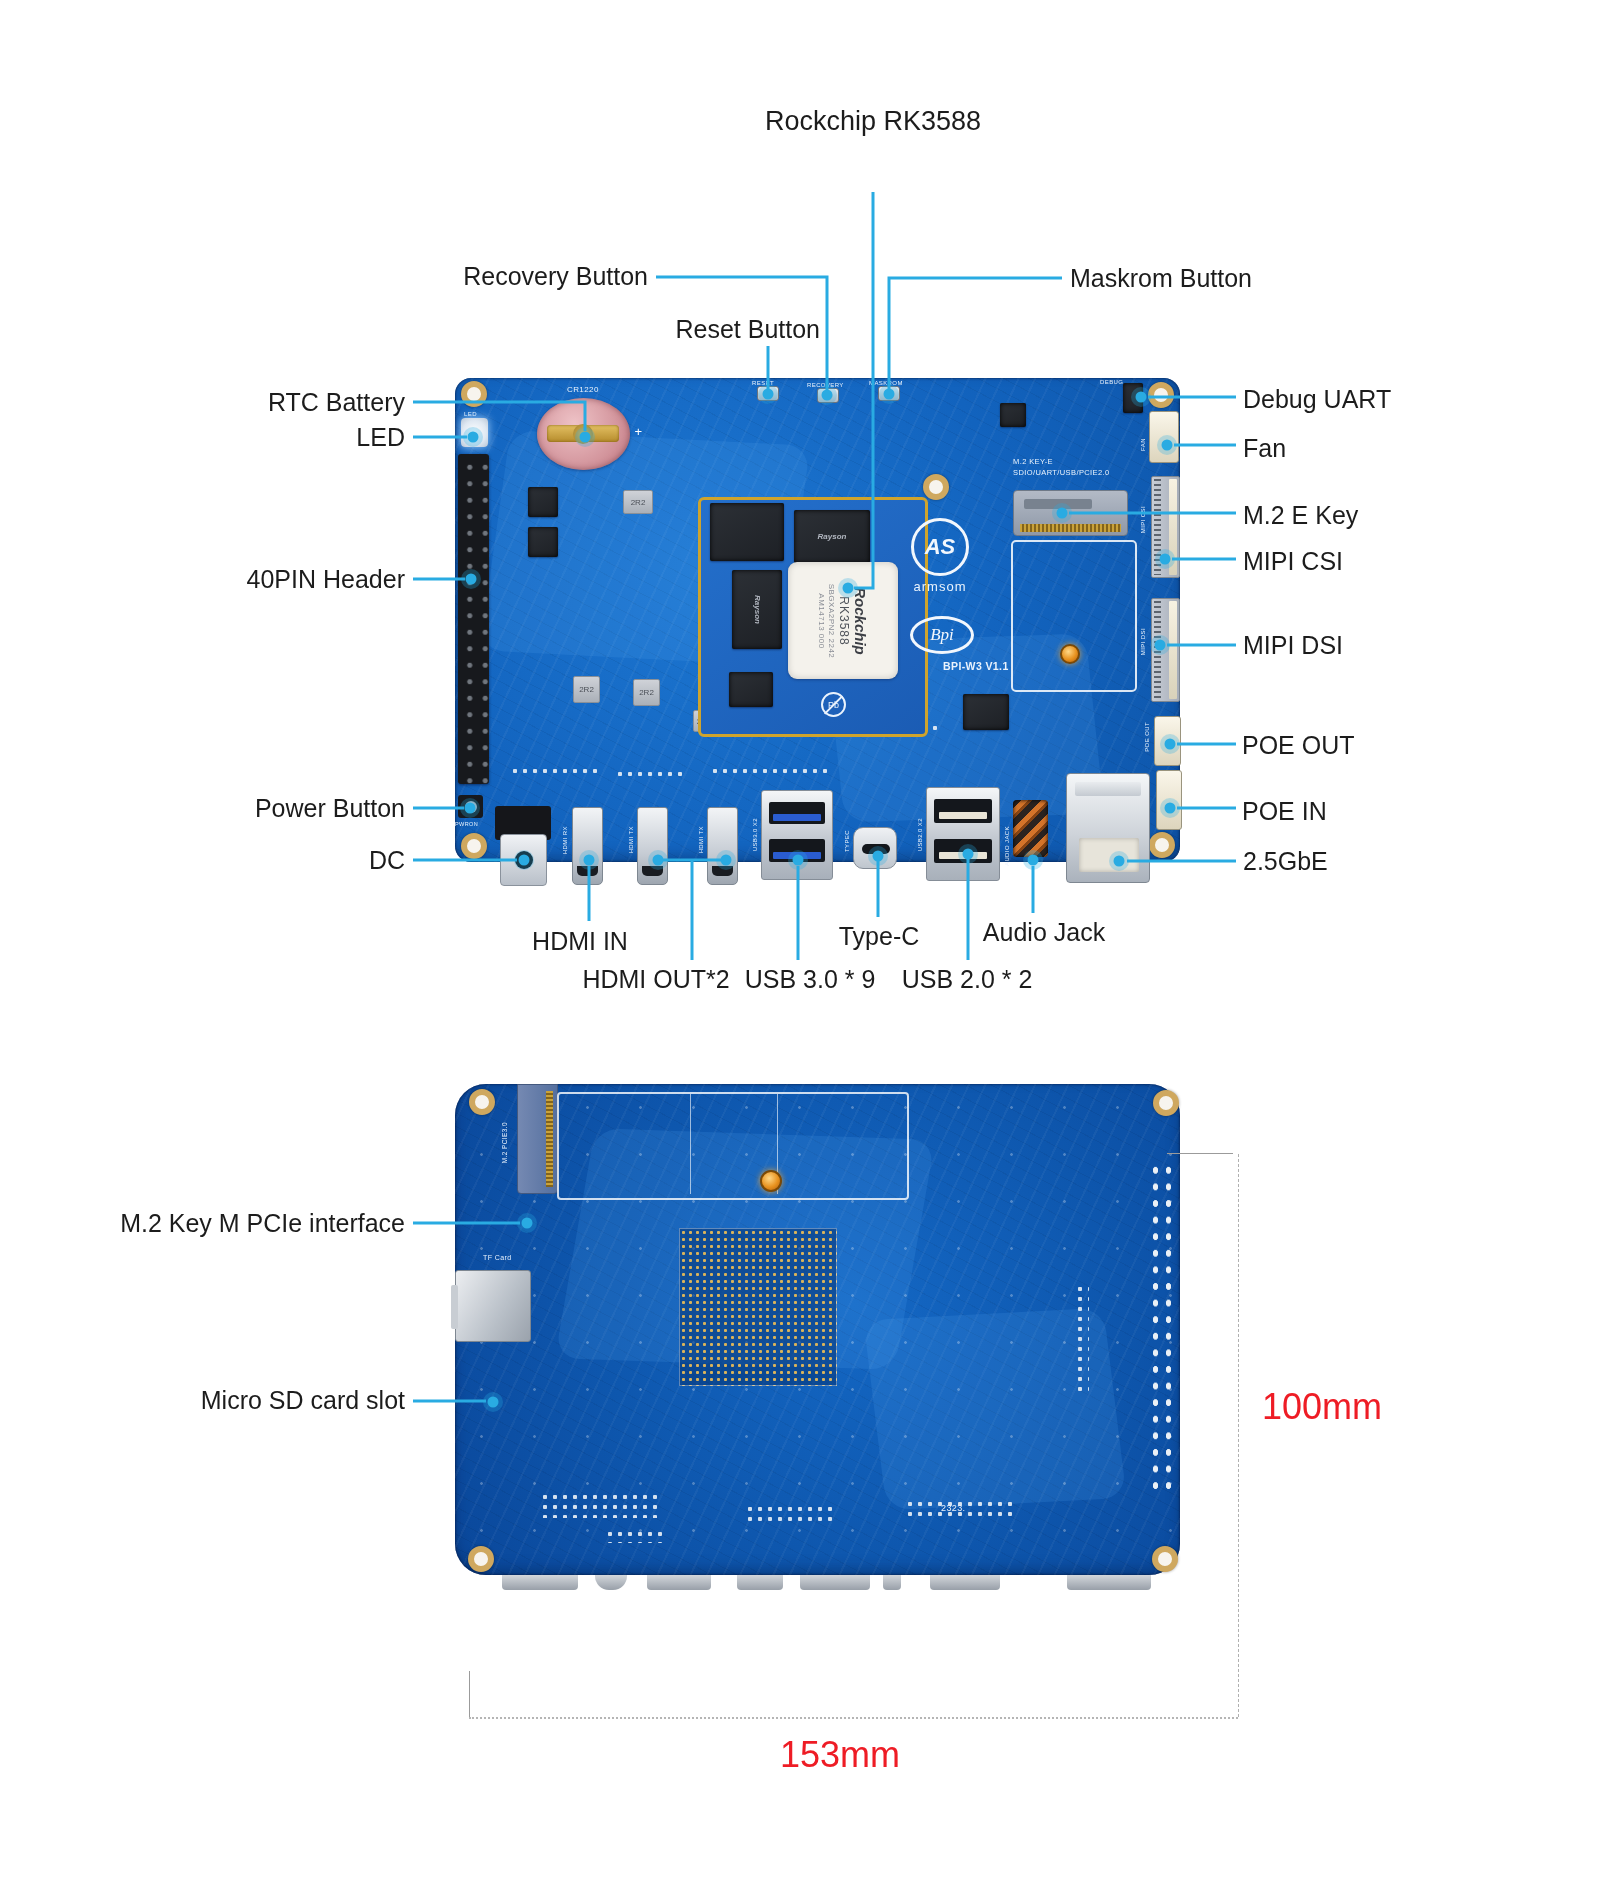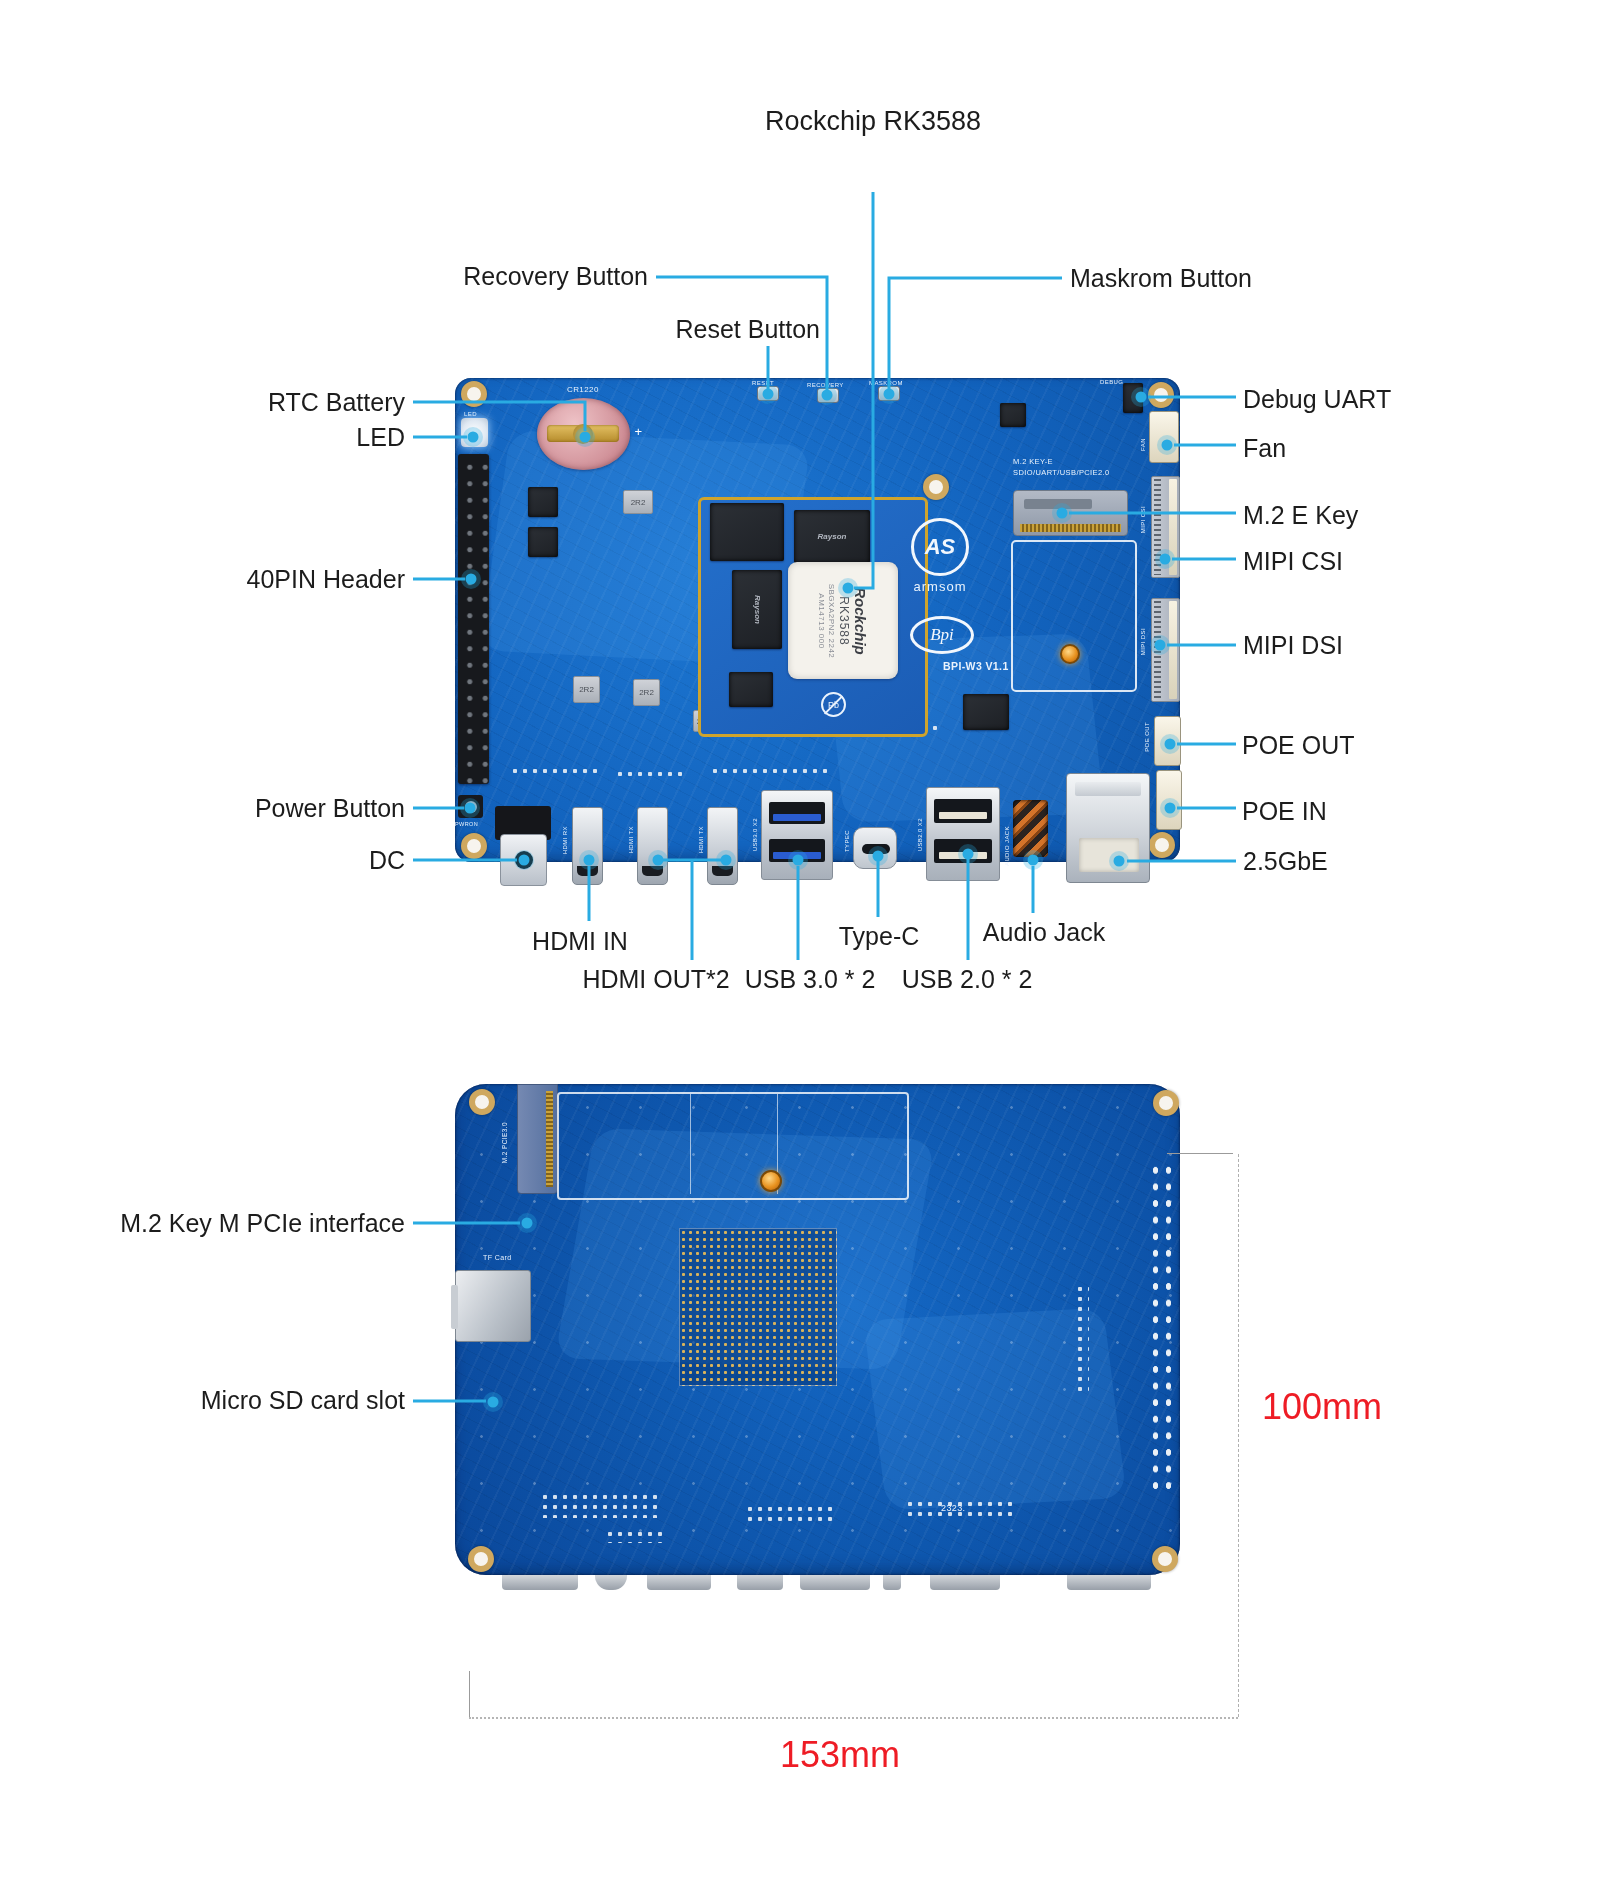--- a/index.html
+++ b/index.html
@@ -421,20 +421,20 @@
       <div class="callout" style="top: 386px; left: 1243px;">Debug UART</div>
       <div class="callout" style="top: 435px; left: 1243px;">Fan</div>
       <div class="callout" style="top: 502px; left: 1243px;">M.2 E Key</div>
       <div class="callout" style="top: 548px; left: 1243px;">MIPI CSI</div>
       <div class="callout" style="top: 632px; left: 1243px;">MIPI DSI</div>
       <div class="callout" style="top: 732px; left: 1242px;">POE OUT</div>
       <div class="callout" style="top: 798px; left: 1242px;">POE IN</div>
       <div class="callout" style="top: 848px; left: 1243px;">2.5GbE</div>
       <div class="callout" style="top: 928px; left: 580px; transform: translateX(-50%);">HDMI IN</div>
       <div class="callout" style="top: 966px; left: 656px; transform: translateX(-50%);">HDMI OUT*2</div>
-      <div class="callout" style="top: 966px; left: 810px; transform: translateX(-50%);">USB 3.0 * 2</div>
+      <div class="callout" style="top: 966px; left: 810px; transform: translateX(-50%);">USB 3.0 * 9</div>
       <div class="callout" style="top: 923px; left: 879px; transform: translateX(-50%);">Type-C</div>
       <div class="callout" style="top: 966px; left: 967px; transform: translateX(-50%);">USB 2.0 * 2</div>
       <div class="callout" style="top: 919px; left: 1044px; transform: translateX(-50%);">Audio Jack</div>
       <div class="callout" style="top: 1210px; right: 1195px;">M.2 Key M PCIe interface</div>
       <div class="callout" style="top: 1387px; right: 1195px;">Micro SD card slot</div>
     </div>
 </div>
 
 </body></html>

